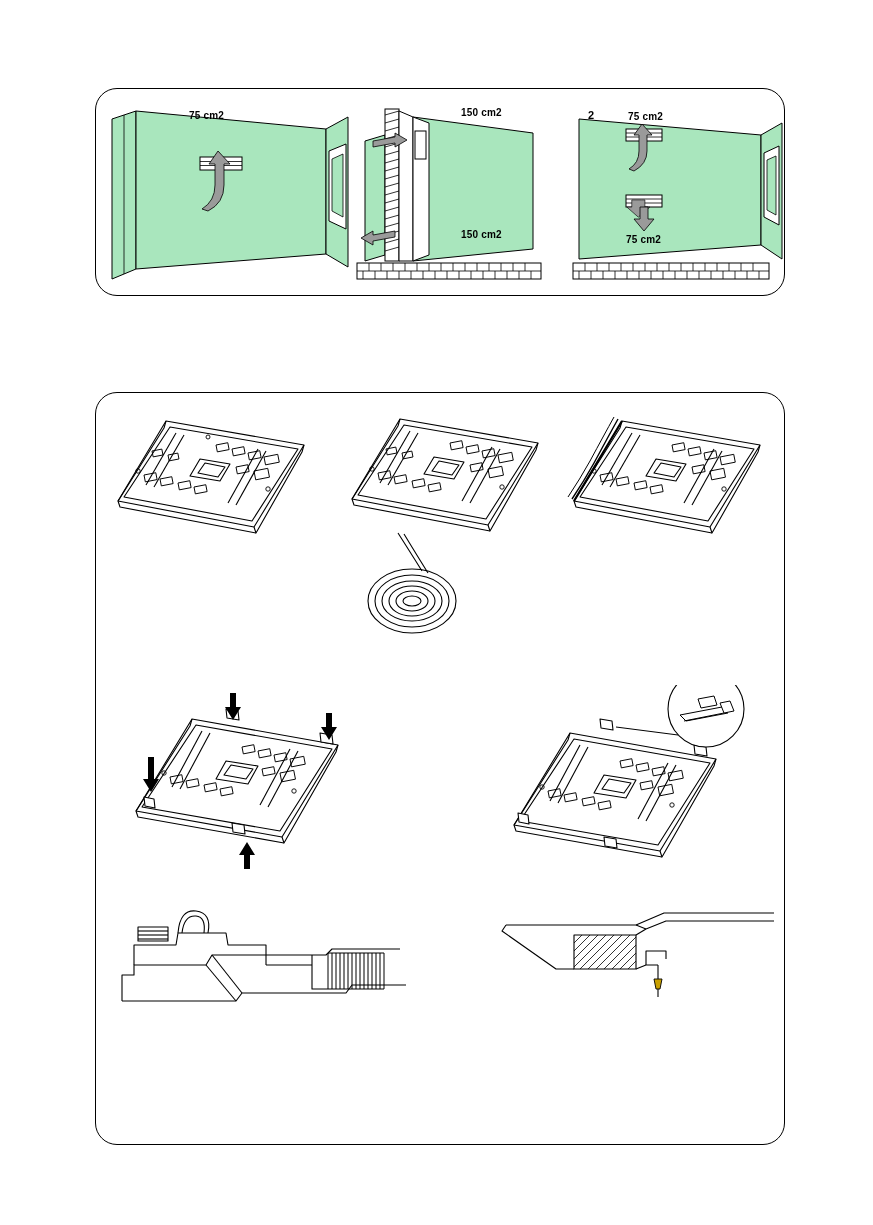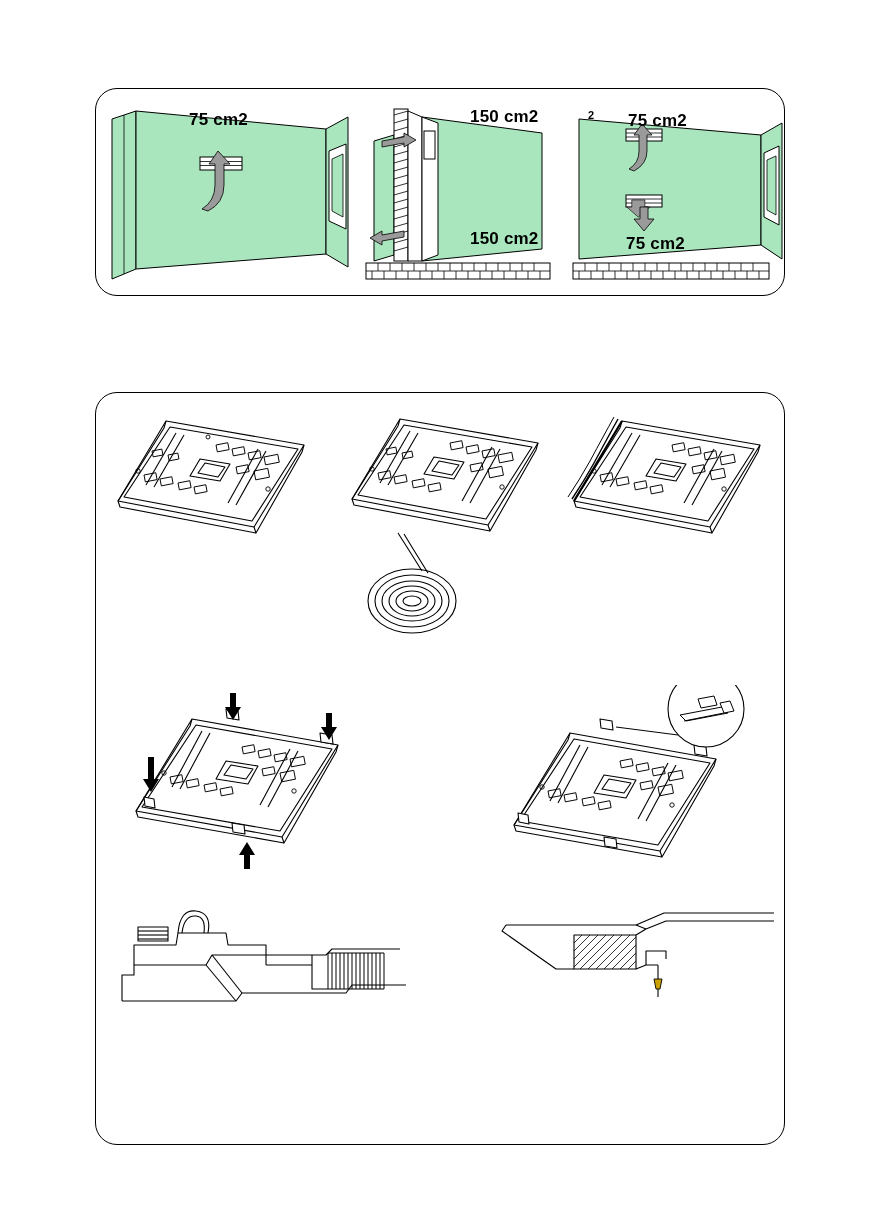--- a/index.html
+++ b/index.html
@@ -31,26 +31,26 @@
     border-radius: 22px;
     box-sizing: border-box;
     background: #fff;
   }
   .vent-cell {
     position: absolute;
     top: 0;
     height: 100%;
   }
   .vc1 { left: 0px;   width: 262px; }
-  .vc2 { left: 268px; width: 190px; }
+  .vc2 { left: 259px; width: 190px; }
   .vc3 { left: 475px; width: 215px; }
 
   .label {
     position: absolute;
-    font-size: 17px;
+    font-size: 10px;
     font-weight: bold;
     color: #000;
     letter-spacing: 0.2px;
     white-space: nowrap;
   }
 
   
   .panel-install {
     position: absolute;
     left: 95px;

